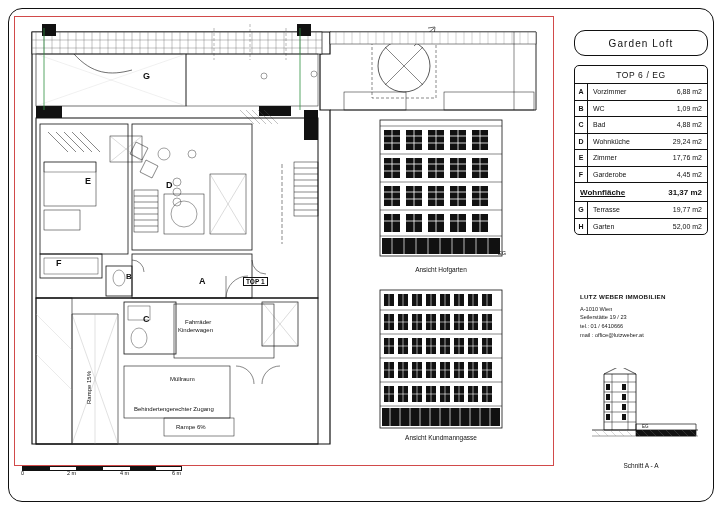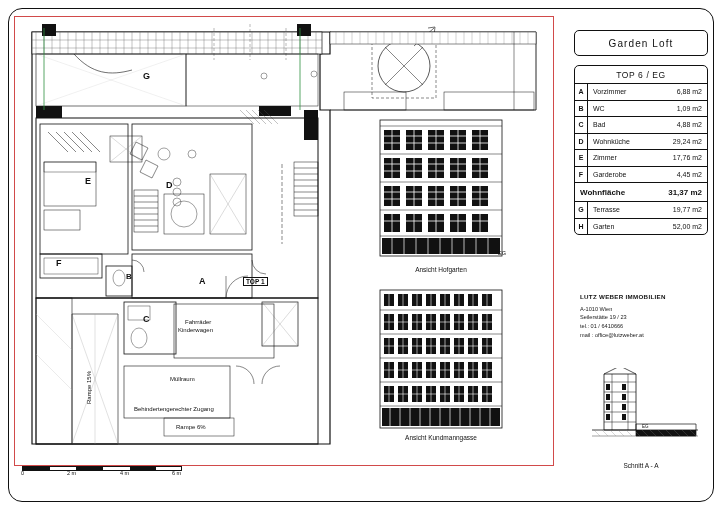--- a/index.html
+++ b/index.html
@@ -4,31 +4,31 @@
 <style>
   html,body{margin:0;padding:0;background:#ffffff;}
   body{width:724px;height:512px;overflow:hidden;font-family:"Liberation Sans",sans-serif;color:#111;}
   #sheet{position:relative;width:724px;height:512px;background:#fff;}
   .frame{position:absolute;left:8px;top:8px;width:706px;height:494px;border:1.5px solid #111;border-radius:14px;box-sizing:border-box;}
   .plan-area{position:absolute;left:14px;top:14px;width:556px;height:482px;box-sizing:border-box;}
   .plan-border{position:absolute;left:14px;top:16px;width:540px;height:450px;border:1px solid #d14a4a;box-sizing:border-box;}
 
   
   .infocol{position:absolute;left:574px;top:30px;width:134px;}
-  .titlebox{border:1.2px solid #111;border-radius:5px;height:24px;display:flex;align-items:center;justify-content:center;}
+  .titlebox{border:1.2px solid #111;border-radius:11px;height:24px;display:flex;align-items:center;justify-content:center;}
   .titlebox span{font-size:10px;letter-spacing:1.1px;}
   .topbox{margin-top:9px;border:1px solid #111;border-radius:5px;}
   .topbox .hdr{height:17px;display:flex;align-items:center;justify-content:center;font-size:8.5px;letter-spacing:.6px;border-bottom:1px solid #111;}
   .rtab{display:flex;align-items:center;height:15.5px;border-bottom:1px solid #111;font-size:7px;}
   .rtab:last-child{border-bottom:none;}
   .rtab .k{width:13px;text-align:center;font-weight:bold;border-right:1px solid #111;line-height:15.5px;height:100%;box-sizing:border-box;font-size:7px;}
   .rtab .n{flex:1;padding-left:5px;}
   .rtab .v{padding-right:5px;text-align:right;}
   .rtab.sum{height:18px;font-weight:bold;font-size:8px;}
-  .rtab.sum .n{padding-left:5px;}
+  .rtab.sum .n{padding-left:5px;text-decoration:underline;}
 
   .contact{position:absolute;left:580px;top:292px;width:130px;font-size:5.6px;line-height:1.55;}
   .contact .co{font-weight:bold;font-size:6.2px;letter-spacing:.3px;margin-bottom:3px;}
   .contact .line{color:#222;}
 
   .section-thumb{position:absolute;left:578px;top:368px;width:126px;height:88px;}
   .section-caption{position:absolute;left:578px;top:462px;width:126px;text-align:center;font-size:6.5px;}
 
   
   .elev{position:absolute;}

